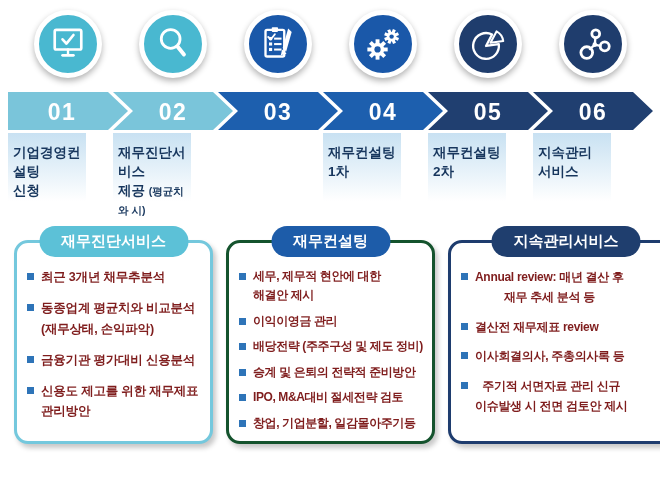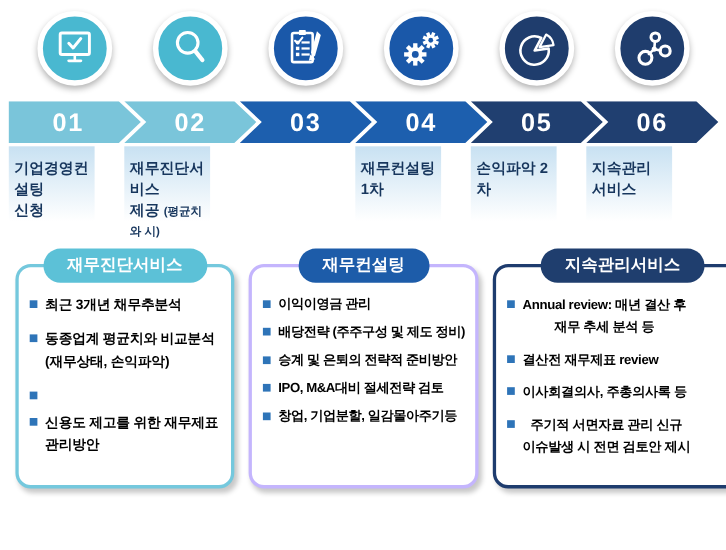--- a/index.html
+++ b/index.html
@@ -27,34 +27,34 @@
   .step-label{position:absolute;top:133px;width:78px;height:74px;
     background:linear-gradient(to bottom,#C8E1F2 0%,rgba(255,255,255,0) 92%);
     box-sizing:border-box;padding:10px 2px 0 5px;
     color:#17365D;font-size:13.5px;font-weight:bold;line-height:1.42;}
   .step-label .note{font-size:10.5px;}
 
   
   .infobox{position:absolute;top:240px;height:204px;background:#fff;border-radius:14px;
     box-sizing:border-box;box-shadow:3px 4px 5px rgba(0,0,0,.22);}
   .infobox.b-light {border:3px solid #74C8DD;}
-  .infobox.b-medium{border:3px solid #c4b5fd;}
+  .infobox.b-medium{border:3px solid #14532d;}
   .infobox.b-navy  {border:3px solid #1E3C6E;}
   .pill{position:absolute;top:-17px;left:50%;transform:translateX(-50%);
     height:31px;line-height:30px;padding:0 22px;border-radius:16px;white-space:nowrap;
     color:#fff;font-size:15px;font-weight:bold;}
   .b-light  .pill{background:#5CC1D7;}
   .b-medium .pill{background:#1D5CA9;}
   .b-navy   .pill{background:#1F3E6E;}
   .box-body{padding:24px 6px 0 10px;}
   .item{display:flex;margin-bottom:11px;}
   .b-medium .item{margin-bottom:6px;}
   .b-navy .item{margin-bottom:9px;}
   .marker{width:7px;height:7px;background:#2E74B8;margin:6px 7px 0 0;flex:0 0 auto;}
-  .item-text{color:#000000;font-size:12.5px;font-weight:bold;line-height:1.62;
+  .item-text{color:#7f1d1d;font-size:12.5px;font-weight:bold;line-height:1.62;
     white-space:pre-line;letter-spacing:-0.2px;}
   .b-medium .item-text{font-size:12px;letter-spacing:-0.4px;}
   .b-navy .item-text{font-size:12px;letter-spacing:-0.3px;line-height:1.7;}
 
   .w{stroke:#fff;fill:none;stroke-linecap:round;stroke-linejoin:round;}
 </style>
 </head>
 <body>
 
 <div id="stage">
@@ -159,54 +159,60 @@
   </div>
   <div class="step-label" style="left:113px">
     <div>재무진단서비스</div>
     <div><span>제공</span>
          <span class="note">(평균치와 시)</span></div>
   </div>
   <div class="step-label" style="left:323px">
     <div>재무컨설팅 1차</div>
   </div>
   <div class="step-label" style="left:428px">
-    <div>손익파악 2차</div>
+    <div>재무컨설팅 2차</div>
   </div>
   <div class="step-label" style="left:533px">
     <div>지속관리 서비스</div>
   </div>
 
   <div class="infobox b-light" style="left:14px;width:199px;">
     <div class="pill">재무진단서비스</div>
     <div class="box-body">
       <div class="item">
         <span class="marker"></span>
         <span class="item-text">최근 3개년 채무추분석</span>
         </div>
       <div class="item">
         <span class="marker"></span>
         <span class="item-text">동종업계 평균치와 비교분석
 (재무상태, 손익파악)</span>
         </div>
       <div class="item">
         <span class="marker"></span>
+        <span class="item-text">금융기관 평가대비 신용분석</span>
         </div>
       <div class="item">
         <span class="marker"></span>
         <span class="item-text">신용도 제고를 위한 재무제표
 관리방안</span>
         </div>
     </div>
   </div>
 
   <div class="infobox b-medium" style="left:226px;width:209px;">
     <div class="pill">재무컨설팅</div>
     <div class="box-body">
       <div class="item">
         <span class="marker"></span>
+        <span class="item-text">세무, 제무적 현안에 대한
+해결안 제시</span>
+        </div>
+      <div class="item">
+        <span class="marker"></span>
         <span class="item-text">이익이영금 관리</span>
         </div>
       <div class="item">
         <span class="marker"></span>
         <span class="item-text">배당전략 (주주구성 및 제도 정비)</span>
         </div>
       <div class="item">
         <span class="marker"></span>
         <span class="item-text">승계 및 은퇴의 전략적 준비방안</span>
         </div>

